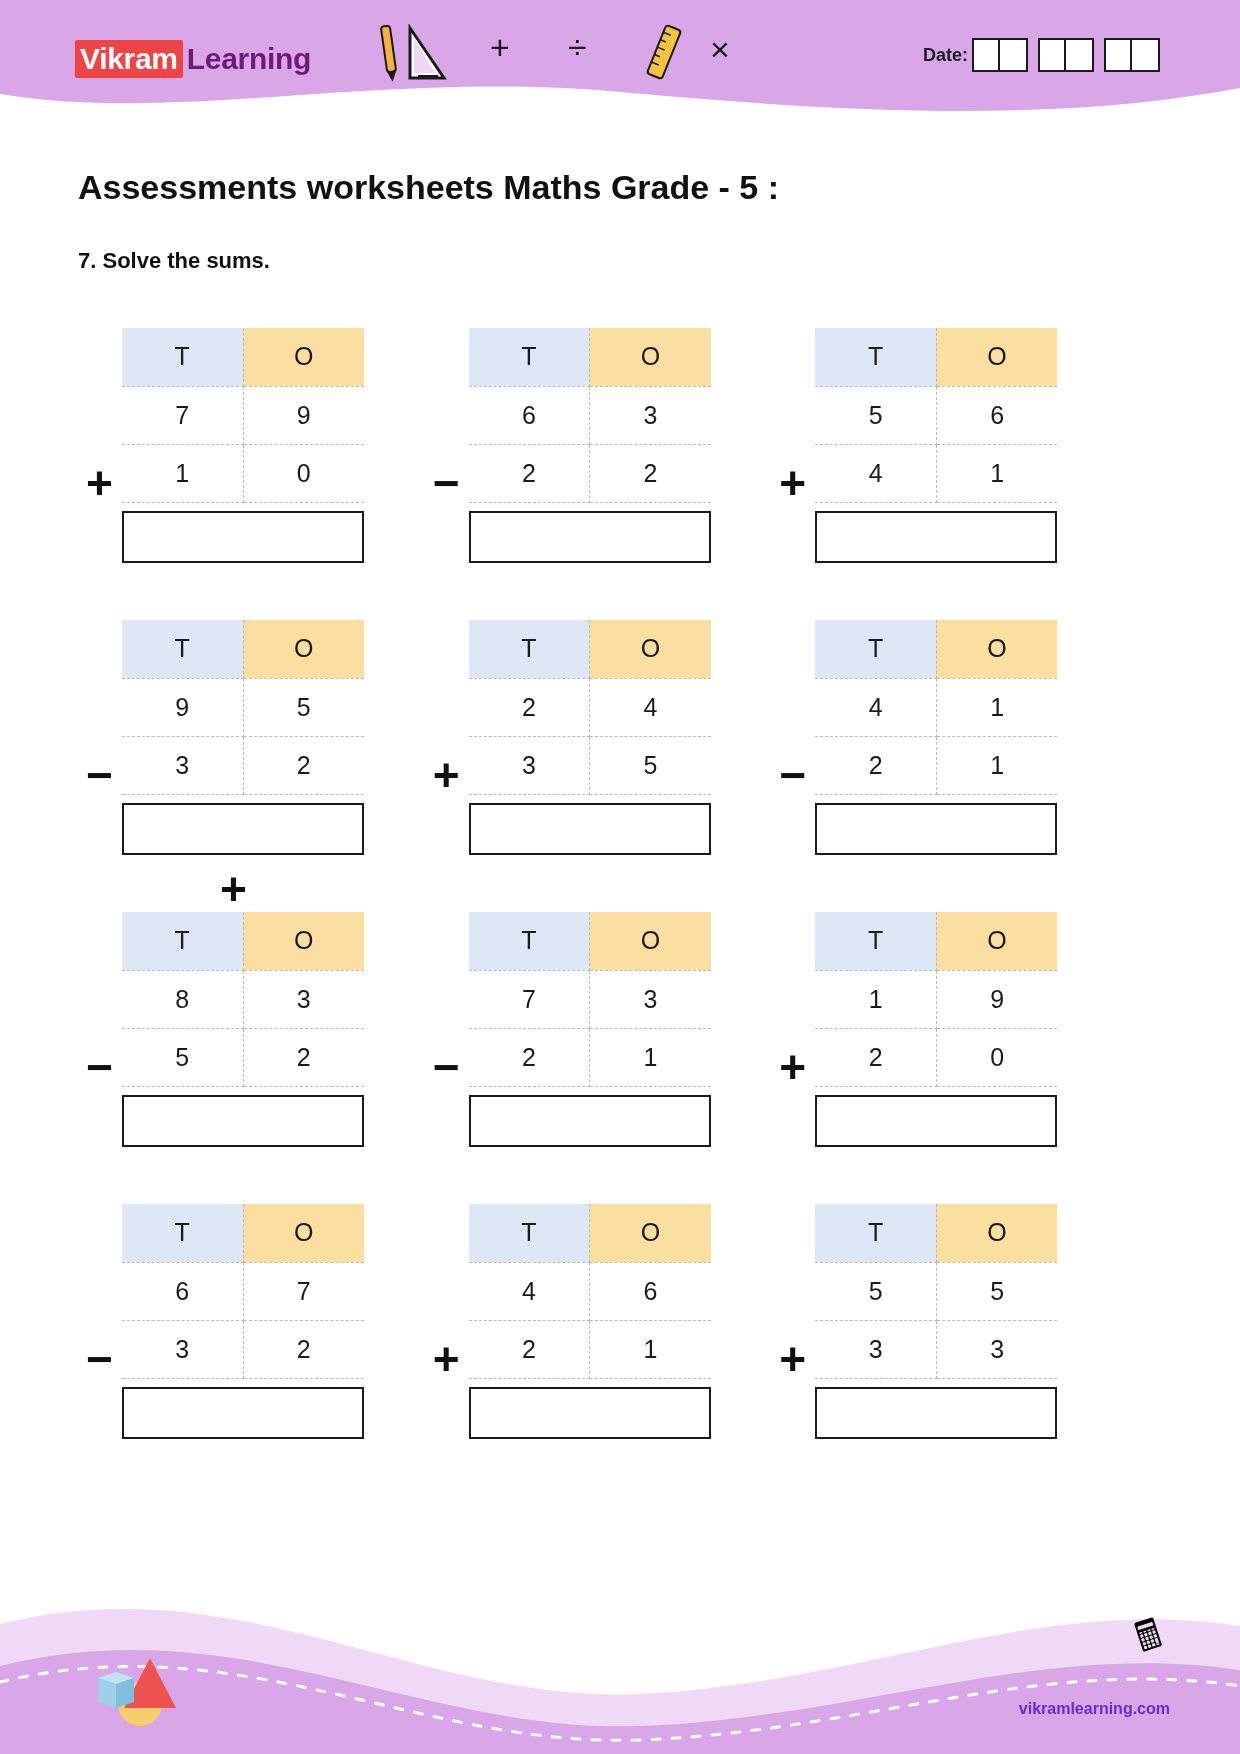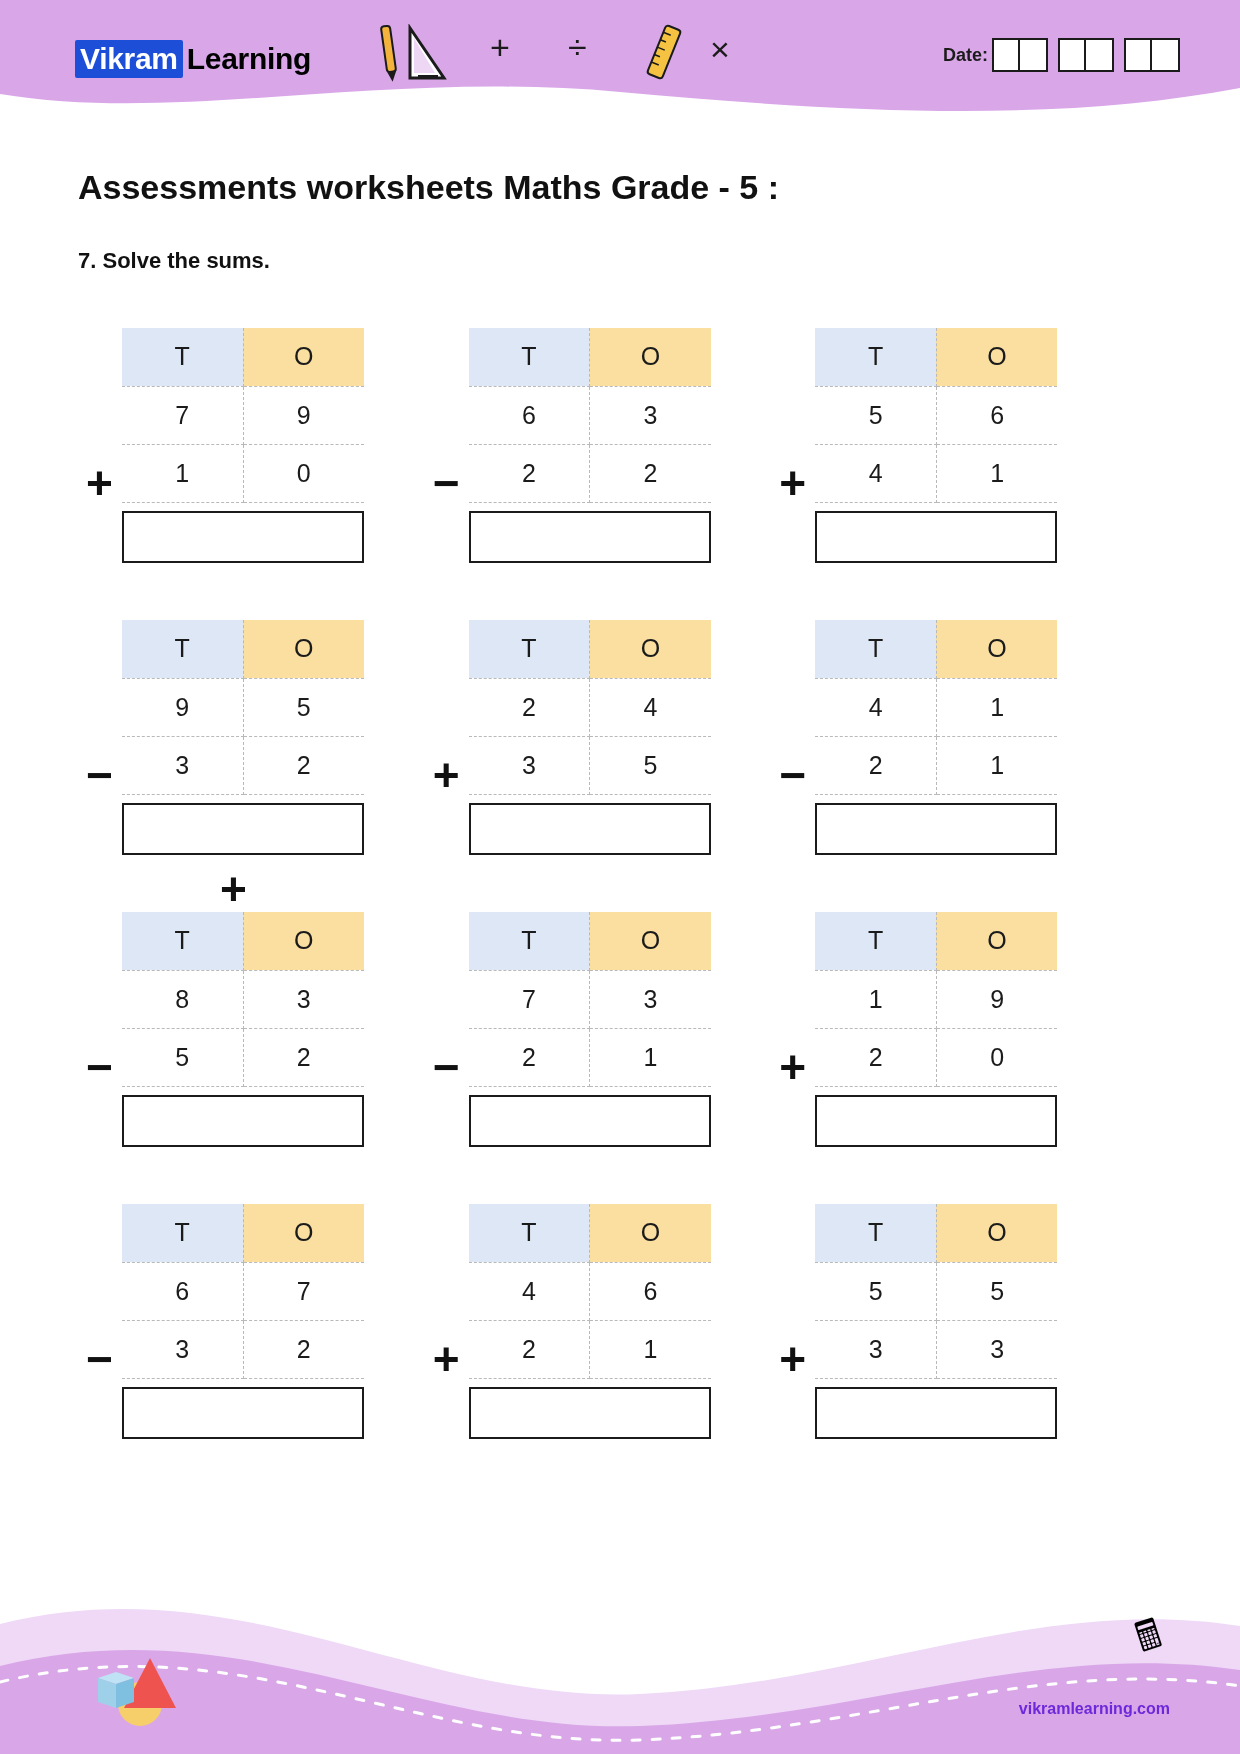--- a/index.html
+++ b/index.html
@@ -31,27 +31,27 @@
   }
   .logo {
     position: absolute;
     top: 42px; left: 75px;
     font-size: 30px;
     font-weight: bold;
     letter-spacing: -0.3px;
     white-space: nowrap;
   }
   .logo .vik {
-    background: #1d4ed8;
+    background: #ef4444;
     color: #ffffff;
     padding: 2px 5px 3px 5px;
     border-radius: 2px;
   }
   .logo .lrn {
-    color: #000000;
+    color: #701a75;
     padding-left: 4px;
   }
 
   .icon-strip {
     position: absolute;
     top: 20px; left: 380px;
     width: 360px; height: 62px;
   }
   .icon-strip .ic {
     position: absolute;
@@ -60,21 +60,21 @@
     line-height: 1;
   }
   .ic-set-square { left: 0px;   top: 4px; }
   .ic-plus       { left: 110px; top: 10px; font-size: 36px; }
   .ic-divide     { left: 188px; top: 10px; font-size: 36px; }
   .ic-ruler      { left: 262px; top: 2px;  }
   .ic-times      { left: 330px; top: 12px; font-size: 32px; }
 
   .date-area {
     position: absolute;
-    top: 38px; right: 54px;
+    top: 38px; right: 74px;
     display: flex;
     align-items: center;
     gap: 4px;
     text-align: right;
   }
   .date-label {
     font-size: 18px;
     font-weight: bold;
     color: #1b1b1b;
   }

